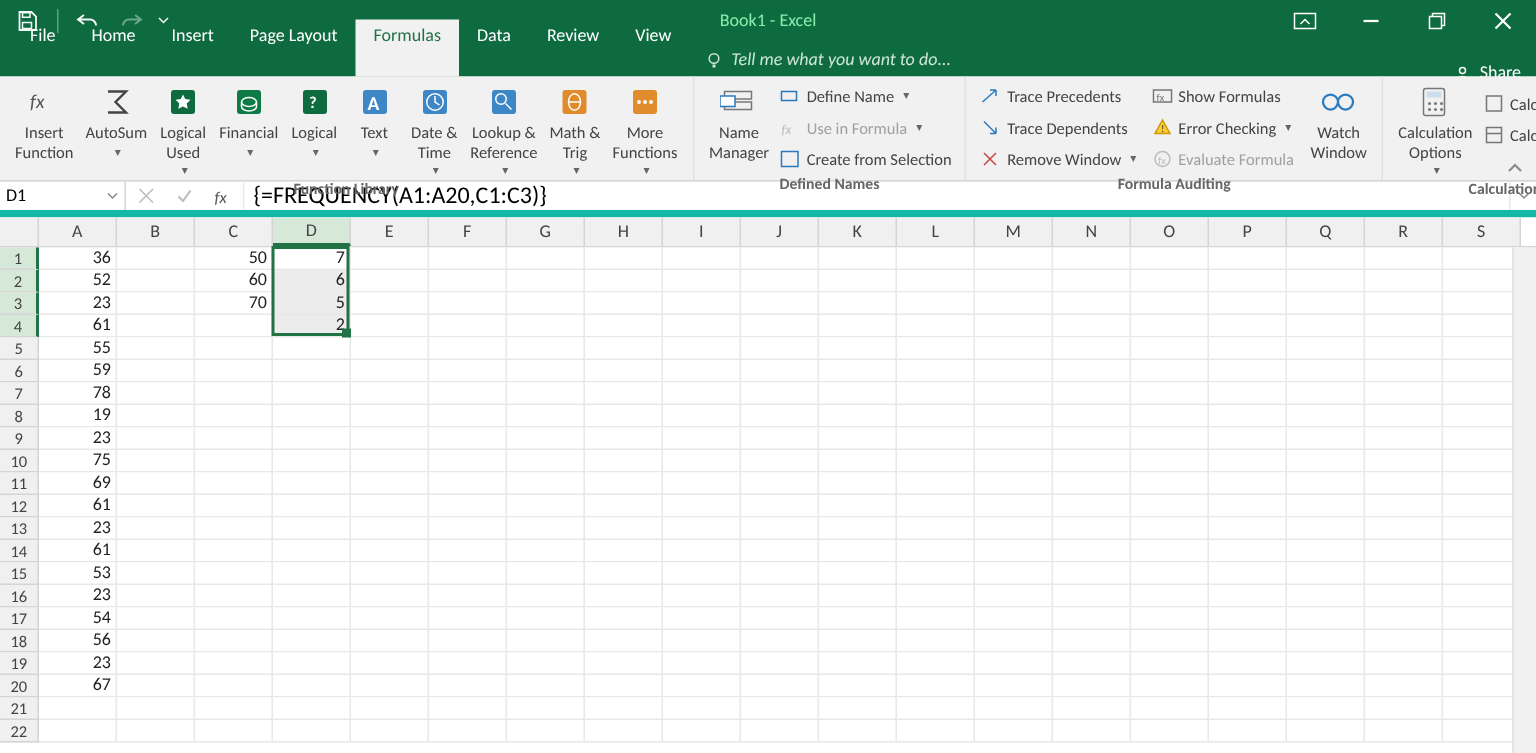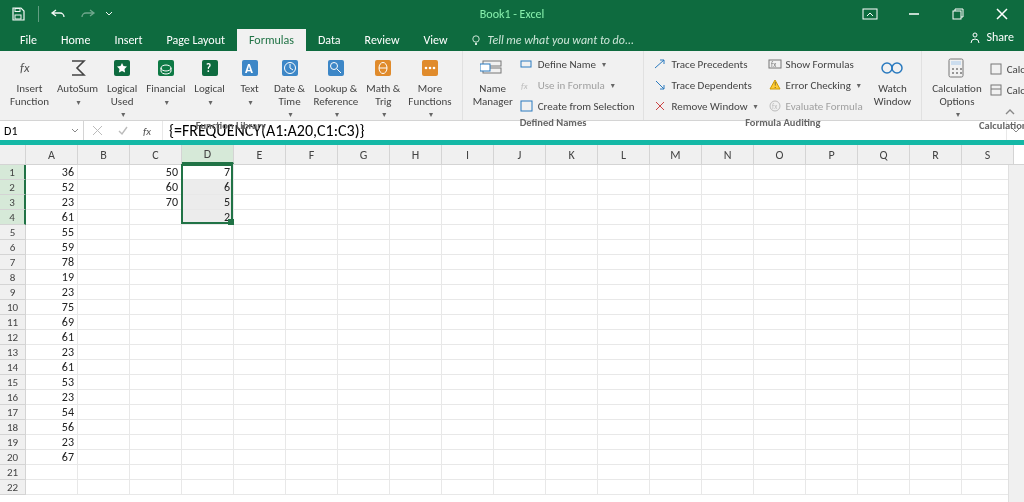--- a/index.html
+++ b/index.html
@@ -9,24 +9,24 @@
   .titlebar { height: 28px; background: #0e6b3f; color: #86efac; display: flex; align-items: center; font-size: 12px; position: relative; }
   .titlebar .qat { display: flex; align-items: center; gap: 4px; padding-left: 6px; }
   .titlebar .qat-btn { width: 24px; height: 24px; display: flex; align-items: center; justify-content: center; opacity: 0.95; }
   .titlebar .qat-sep { width: 1px; height: 16px; background: rgba(255,255,255,0.35); margin: 0 4px; }
   .titlebar .title { position: absolute; left: 0; right: 0; text-align: center; pointer-events: none; }
   .titlebar .win-controls { position: absolute; right: 0; top: 0; display: flex; height: 28px; }
   .titlebar .win-btn { width: 44px; display: flex; align-items: center; justify-content: center; }
 
   
   .tabs { height: 23px; background: #0e6b3f; display: flex; align-items: flex-end; font-size: 12px; padding-left: 8px; position: relative; }
-  .tab { color: #fff; padding: 4px 12px 4px; cursor: pointer; }
+  .tab { color: #fff; padding: 4px 12px 20px; cursor: pointer; }
   .tab.active { background: #f1f1f1; color: #217346; }
   .tellme { color: #cde6d8; display: flex; align-items: center; gap: 6px; margin-left: 10px; padding: 2px 0 4px; font-style: italic; }
-  .share { position: absolute; right: 10px; top: 2px; color: #fff; display: flex; align-items: center; gap: 4px; }
+  .share { position: absolute; right: 10px; top: 14px; color: #fff; display: flex; align-items: center; gap: 4px; }
 
   
   .ribbon { height: 70px; background: #f1f1f1; border-bottom: 1px solid #d4d4d4; display: flex; font-size: 11px; color: #444; position: relative; }
   .group { border-right: 1px solid #e1e1e1; padding: 2px 6px 0 6px; display: flex; flex-direction: column; }
   .group-body { flex: 1; display: flex; align-items: flex-start; }
   .group-label { text-align: center; font-size: 10.5px; color: #666; padding-bottom: 2px; font-weight: bold; }
   .big-btn { display: flex; flex-direction: column; align-items: center; justify-content: flex-start; padding: 2px 4px 0; min-width: 40px; text-align: center; line-height: 1.15; gap: 2px; }
   .big-btn .icon-wrap { width: 28px; height: 26px; display: flex; align-items: center; justify-content: center; }
   .stacked { display: flex; flex-direction: column; gap: 1px; padding-top: 1px; }
   .small-btn { display: flex; align-items: center; gap: 4px; padding: 0 3px; height: 20px; white-space: nowrap; }

